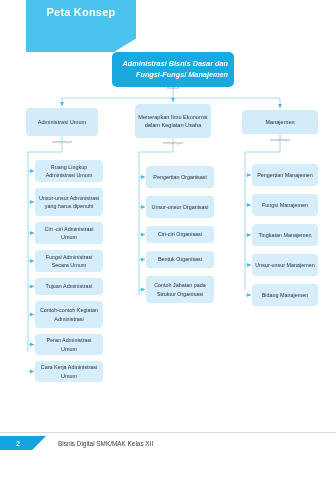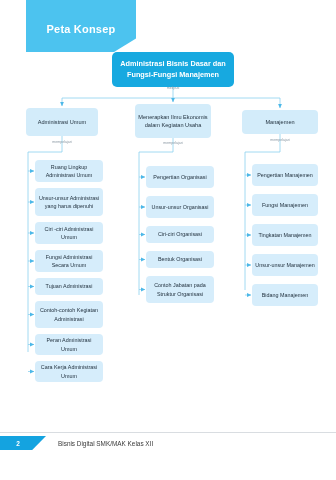--- a/index.html
+++ b/index.html
@@ -12,34 +12,34 @@
     position:relative;
   }
   #page{position:absolute;inset:0;}
 
   
   .banner{
     position:absolute;left:26px;top:0;width:110px;height:52px;
     background:#4cc3ef;
     -webkit-clip-path:polygon(0 0,100% 0,100% 74%,80% 100%,0 100%);
     clip-path:polygon(0 0,100% 0,100% 74%,80% 100%,0 100%);
-    display:flex;align-items:center;justify-content:center;
+    display:flex;justify-content:center;
   }
   .banner-text{
     color:#ffffff;font-size:11px;font-weight:bold;
     letter-spacing:.2px;margin-top:6px;
   }
 
   
   .root{
     position:absolute;left:112px;top:52px;width:122px;
     background:#17a9e0;border-radius:5px;
     padding:7px 6px;box-sizing:border-box;
-    text-align:center;color:#ffffff;
-    font-size:7.3px;font-weight:bold;line-height:1.45;
+    text-align:right;color:#ffffff;
+    font-size:7.3px;font-weight:bold;line-height:1.45;font-style:italic;
   }
 
   
   .lvl2{
     position:absolute;background:#d3ecfa;border-radius:4px;
     box-sizing:border-box;
     display:flex;align-items:center;justify-content:center;
     text-align:center;color:#1e2d3a;
     font-size:5.6px;line-height:1.5;padding:3px 3px;
   }

